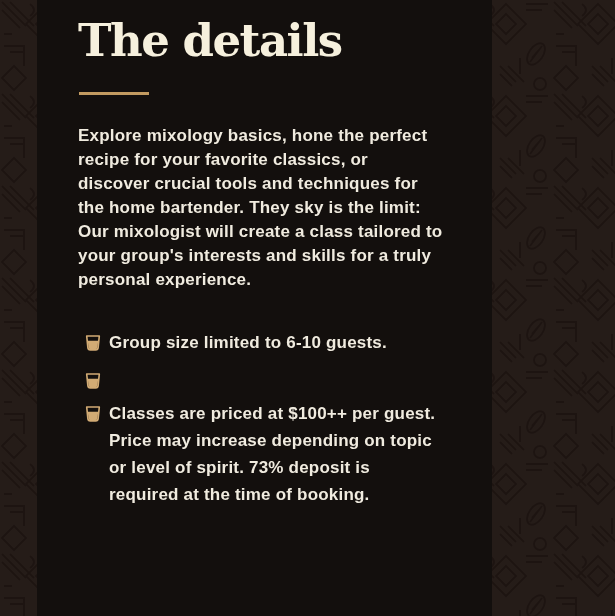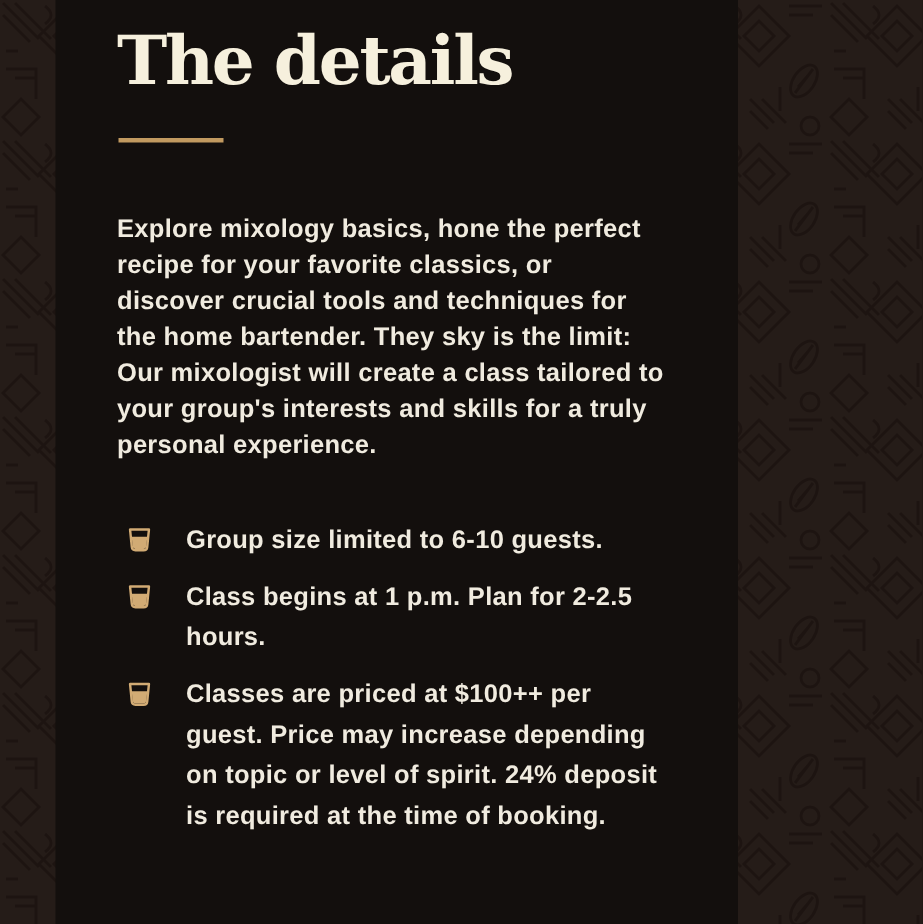--- a/index.html
+++ b/index.html
@@ -49,30 +49,30 @@
   }
   .intro p {
     margin: 0 0 22px 0;
     font-size: 17px;
     line-height: 24px;
     font-weight: 600;
     letter-spacing: 0.2px;
     color: #f0ebdf;
     max-width: 456px;
   }
-  .intro { margin-top: 46px; }
+  .intro { margin-top: 29px; }
   .details-list {
     list-style: none;
     margin: 37px 0 0 0;
     padding: 0 0 0 6px;
   }
   .details-list li {
     display: flex;
     align-items: flex-start;
-    gap: 22px;
+    gap: 7px;
     margin-bottom: 11px;
     font-size: 17px;
     line-height: 27px;
     font-weight: 600;
     letter-spacing: 0.2px;
     color: #f0ebdf;
   }
   .glass-icon {
     flex: 0 0 auto;
     width: 18px;
@@ -133,27 +133,26 @@
         </span>
         <span class="li-text">Group size limited to 6-10 guests.</span>
       </li>
       <li>
         <span class="glass-icon">
           <svg viewBox="0 0 20 20" width="18" height="18" aria-hidden="true">
             <path d="M3 2.2 L17 2.2 L15.7 15.2 Q15.5 17.6 13 17.6 L7 17.6 Q4.5 17.6 4.3 15.2 Z" fill="none" stroke="#d2ab74" stroke-width="1.8" stroke-linejoin="round"></path>
             <path d="M4.25 7.6 L15.75 7.6 L15 14.9 Q14.85 16.7 13 16.7 L7 16.7 Q5.15 16.7 5 14.9 Z" fill="#d2ab74"></path>
           </svg>
         </span>
-        <span class="li-text">Class begins at 1 p.m. Plan for 2-2.5 hours.</span>
       </li>
       <li>
         <span class="glass-icon">
           <svg viewBox="0 0 20 20" width="18" height="18" aria-hidden="true">
             <path d="M3 2.2 L17 2.2 L15.7 15.2 Q15.5 17.6 13 17.6 L7 17.6 Q4.5 17.6 4.3 15.2 Z" fill="none" stroke="#d2ab74" stroke-width="1.8" stroke-linejoin="round"></path>
             <path d="M4.25 7.6 L15.75 7.6 L15 14.9 Q14.85 16.7 13 16.7 L7 16.7 Q5.15 16.7 5 14.9 Z" fill="#d2ab74"></path>
           </svg>
         </span>
-        <span class="li-text">Classes are priced at $100++ per guest. Price may increase depending on topic or level of spirit. 24% deposit is required at the time of booking.</span>
+        <span class="li-text">Classes are priced at $100++ per guest. Price may increase depending on topic or level of spirit. 73% deposit is required at the time of booking.</span>
       </li>
     </ul>
 
   </main>
 </div>
 
 </body></html>

